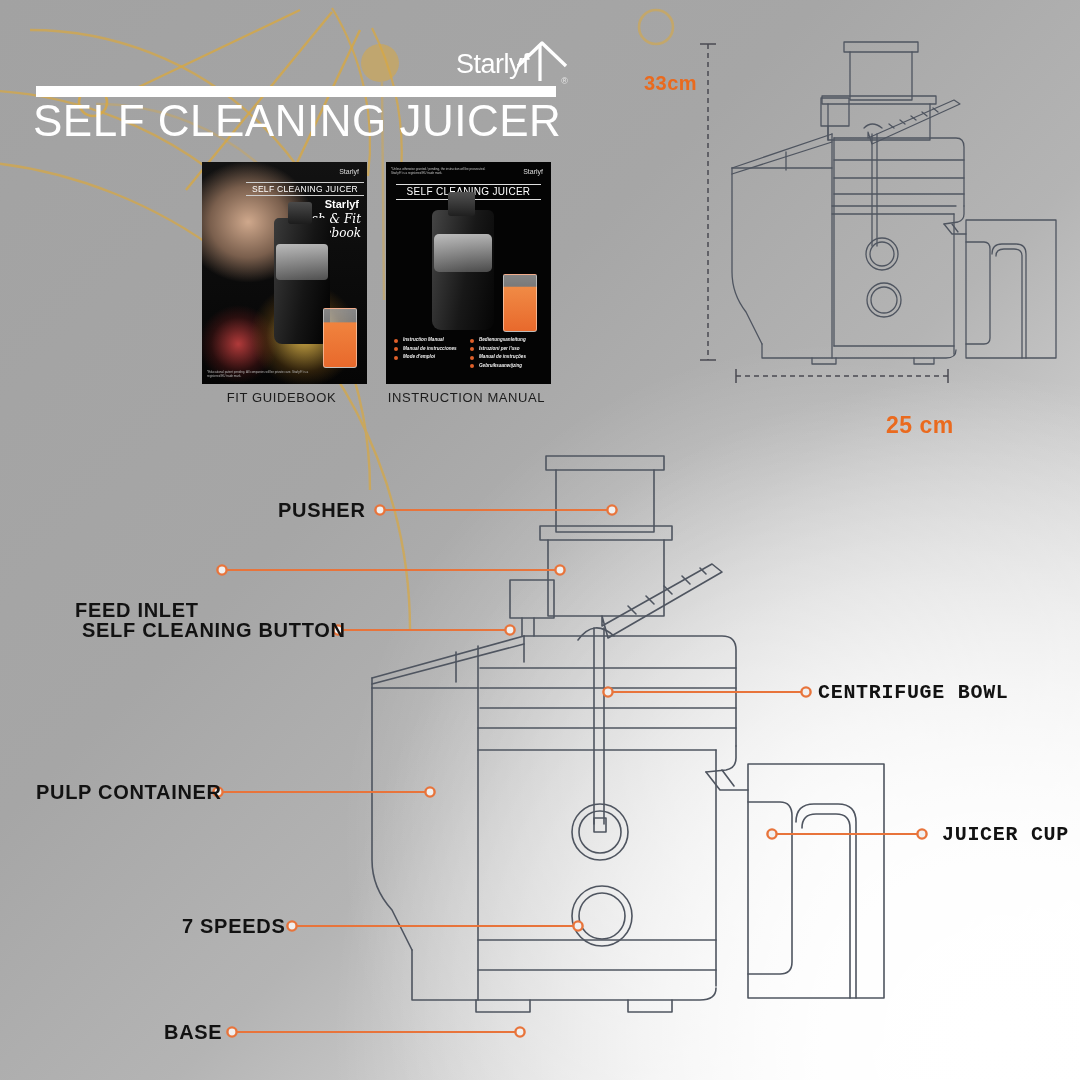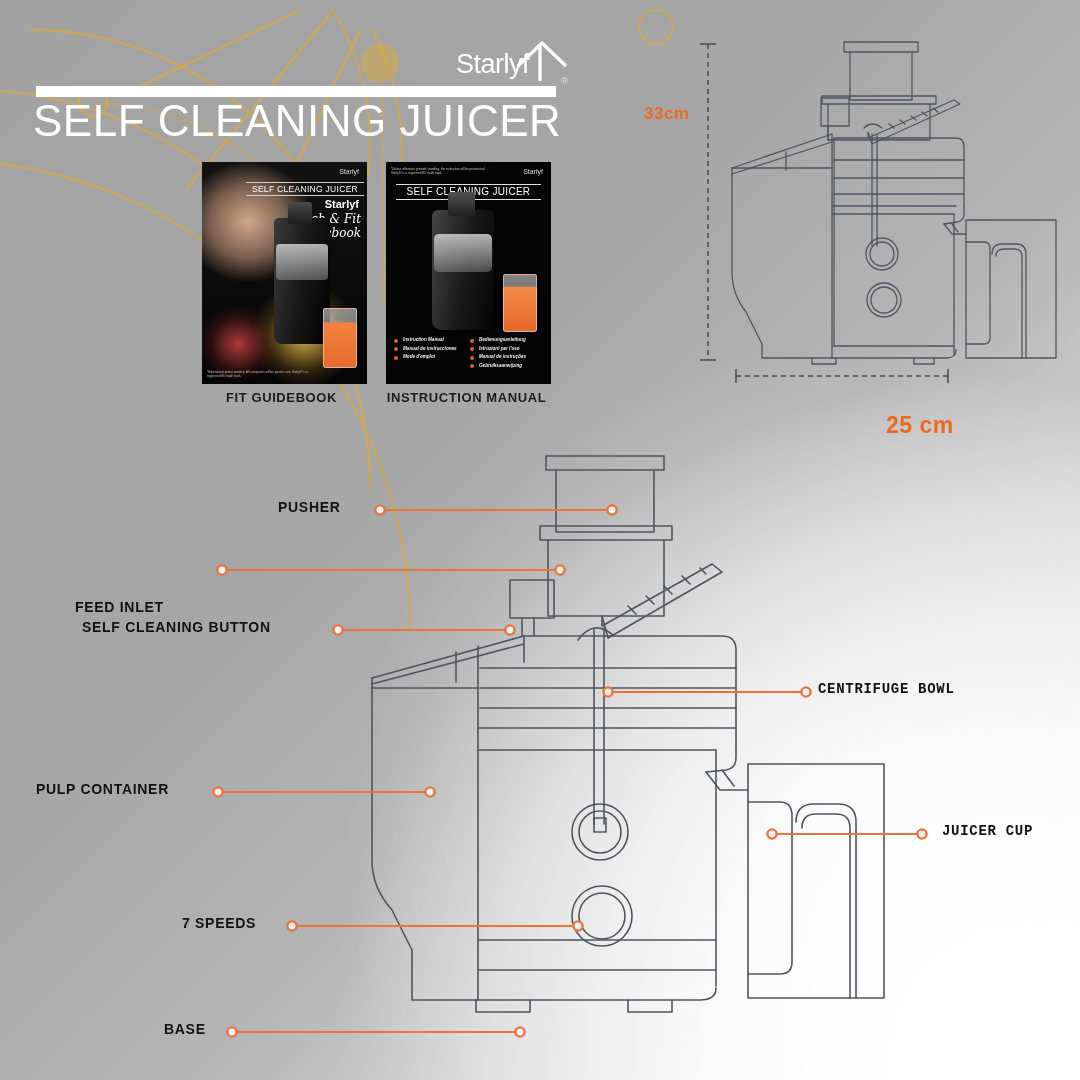--- a/index.html
+++ b/index.html
@@ -41,21 +41,21 @@
     letter-spacing:0.5px;white-space:nowrap;
   }
 
   
   .books{position:absolute;left:202px;top:162px;width:360px;height:260px;}
   .book{position:absolute;top:0;width:165px;height:222px;background:#000;overflow:hidden;}
   .book.left{left:0;}
   .book.right{left:184px;}
   .book-cap{
     position:absolute;top:228px;width:165px;text-align:center;
-    font-size:13px;font-weight:bold;color:#1c1c1c;letter-spacing:0.6px;
+    font-size:13px;font-weight:normal;color:#1c1c1c;letter-spacing:0.6px;
   }
   .book-cap.left{left:-3px;}
   .book-cap.right{left:182px;}
 
   
   .gb-photo{
     position:absolute;left:0;top:0;width:100%;height:100%;
     background:
       radial-gradient(ellipse 55% 38% at 28% 27%, #cfa88c 0%, #7a5f4d 42%, rgba(20,20,20,0) 72%),
       radial-gradient(ellipse 42% 30% at 62% 78%, #d8b24a 0%, rgba(120,80,20,0.35) 55%, rgba(0,0,0,0) 78%),
@@ -140,33 +140,32 @@
     font-style:italic;font-weight:bold;color:#efefef;white-space:nowrap;
   }
   .mn-lang i{
     position:absolute;left:0;top:2.6px;width:4.4px;height:4.4px;border-radius:50%;
     background:#e0602a;display:block;
   }
 
   
   .dim{position:absolute;left:636px;top:28px;width:444px;height:400px;}
   .dim-h{
-    position:absolute;left:8px;top:44px;font-size:17px;font-weight:bold;color:#ea6a1e;
+    position:absolute;left:8px;top:44px;font-size:20px;font-weight:bold;color:#ea6a1e;
     letter-spacing:0.5px;
-    margin-top:32px;
   }
   .dim-w{
     position:absolute;left:250px;top:384px;font-size:23px;font-weight:bold;color:#ea6a1e;
     letter-spacing:0.5px;
   }
 
   
   .callouts{position:absolute;left:0;top:440px;width:1080px;height:640px;}
   .cl{
-    position:absolute;font-size:14px;font-weight:bold;color:#121212;
+    position:absolute;font-size:20px;font-weight:bold;color:#121212;
     letter-spacing:0.7px;white-space:nowrap;
   }
   .cl.r{text-align:left;font-family:Liberation Mono, monospace;}
 
   svg{display:block;overflow:visible;}
 </style>
 </head>
 <body>
 
 <div id="page">

